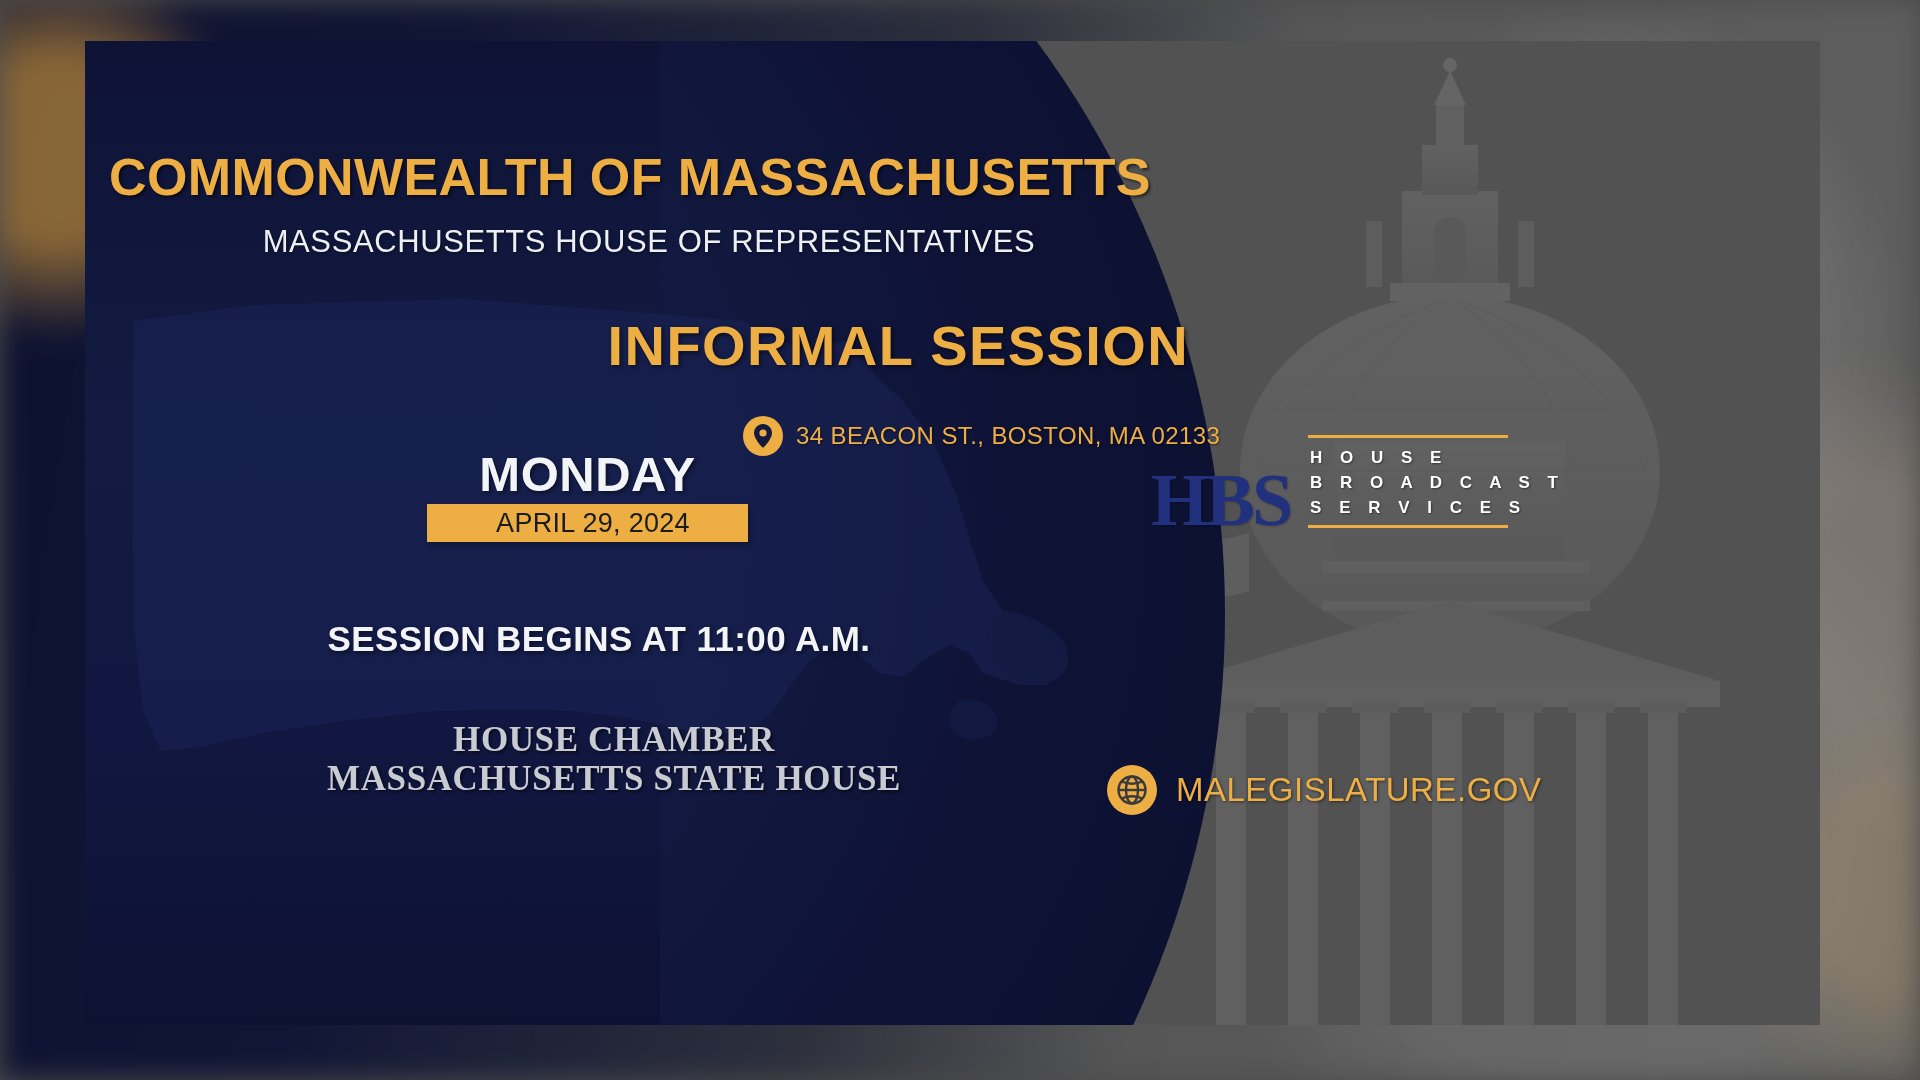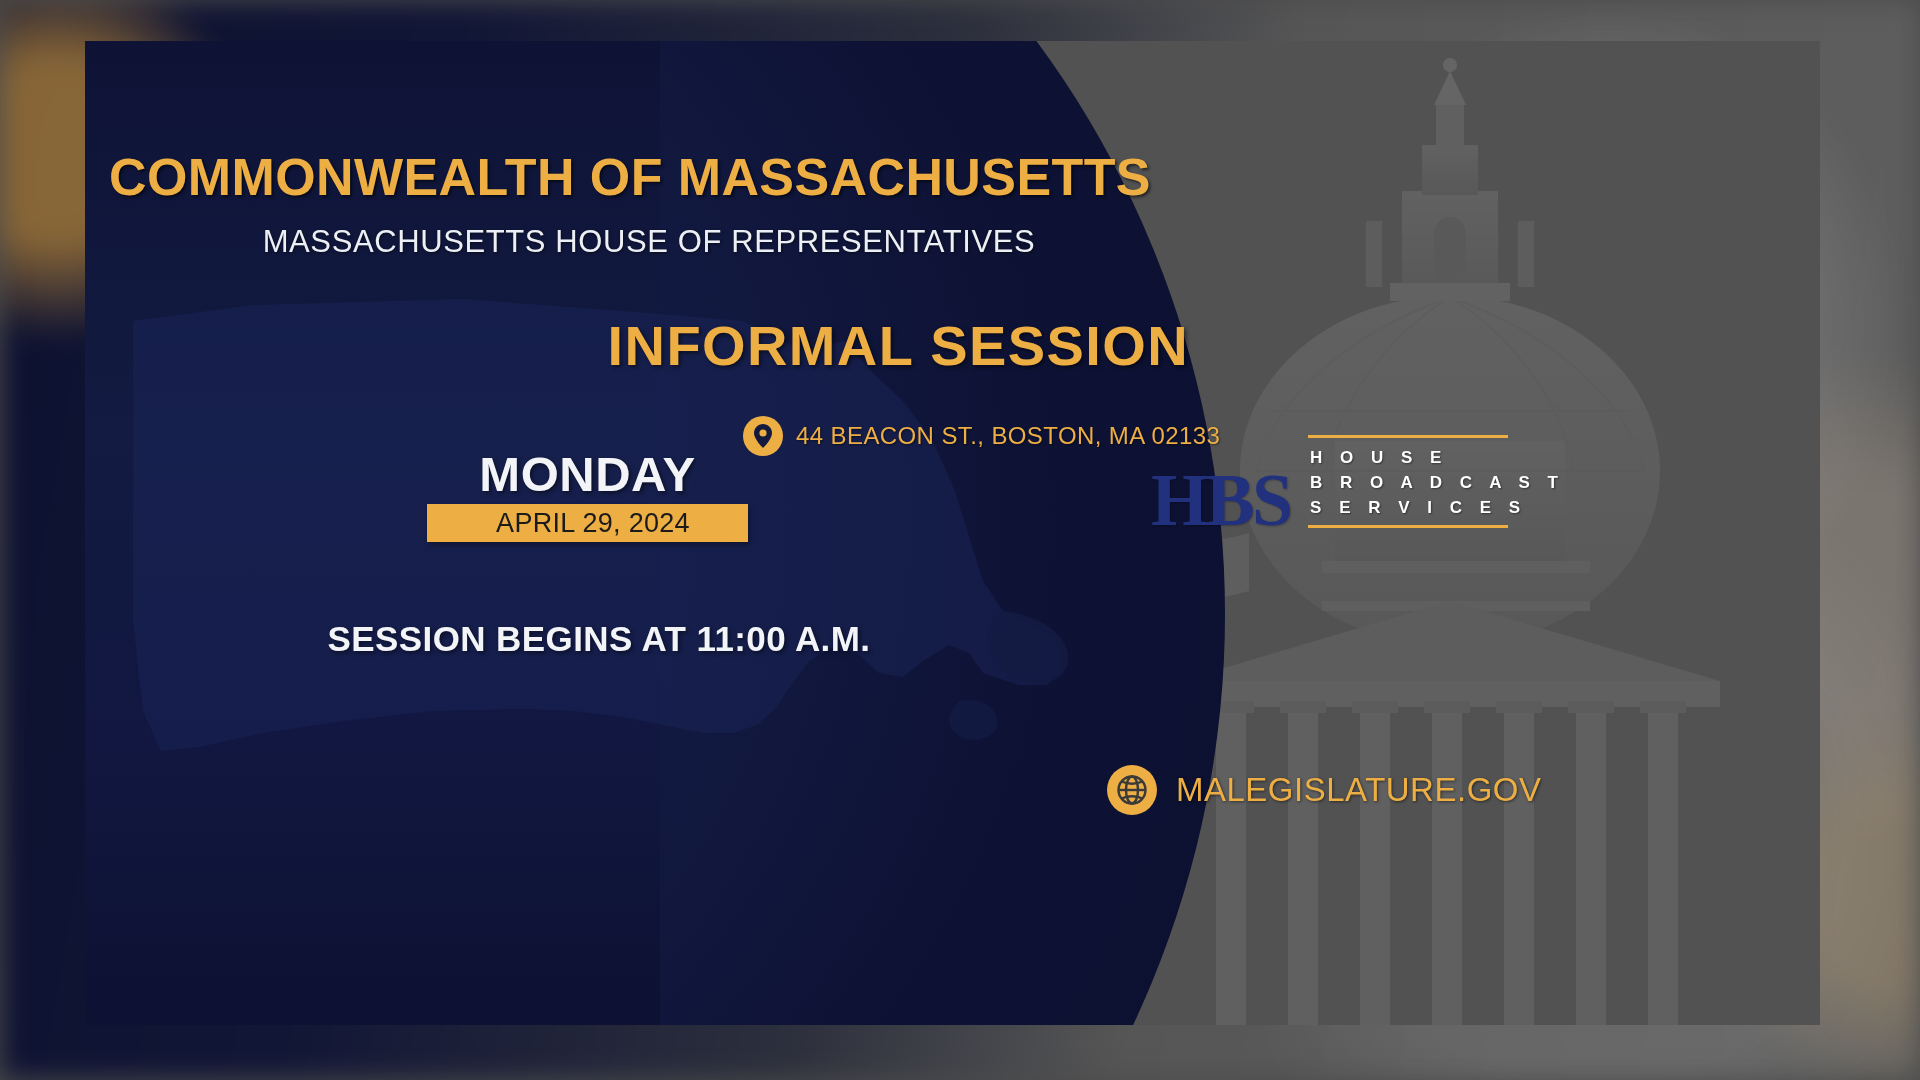--- a/index.html
+++ b/index.html
@@ -244,28 +244,32 @@
     <div class="h1">COMMONWEALTH OF MASSACHUSETTS</div>
     <div class="h2">MASSACHUSETTS HOUSE OF REPRESENTATIVES</div>
     <div class="h3">INFORMAL SESSION</div>
 
     <div class="addr">
       <svg class="pin" viewBox="0 0 40 40" aria-hidden="true">
         <circle cx="20" cy="20" r="20" fill="#EDAE44"></circle>
         <path d="M20 8 c-5 0 -9 4 -9 9 c0 6.5 9 15 9 15 s9 -8.5 9 -15 c0 -5 -4 -9 -9 -9 z" fill="#141a3e"></path>
         <circle cx="20" cy="17" r="3.6" fill="#EDAE44"></circle>
       </svg>
-      <span class="addr-text">44 BEACON ST., BOSTON, MA 02133</span>
+      <span class="addr-text">34 BEACON ST., BOSTON, MA 02133</span>
     </div>
 
     <div class="day">MONDAY</div>
     <div class="date-badge">APRIL 29, 2024</div>
 
     <div class="time">SESSION BEGINS AT 11:00 A.M.</div>
 
+    <div class="venue">
+      <div>HOUSE CHAMBER</div>
+      <div>MASSACHUSETTS STATE HOUSE</div>
+    </div>
   </div>
 
   <div class="hbs">
     <div class="hbs-mark">HBS</div>
     <div class="hbs-words">
       <div class="rule"></div>
       <div class="lines">
         <div>H O U S E</div>
         <div>B R O A D C A S T</div>
         <div>S E R V I C E S</div>

